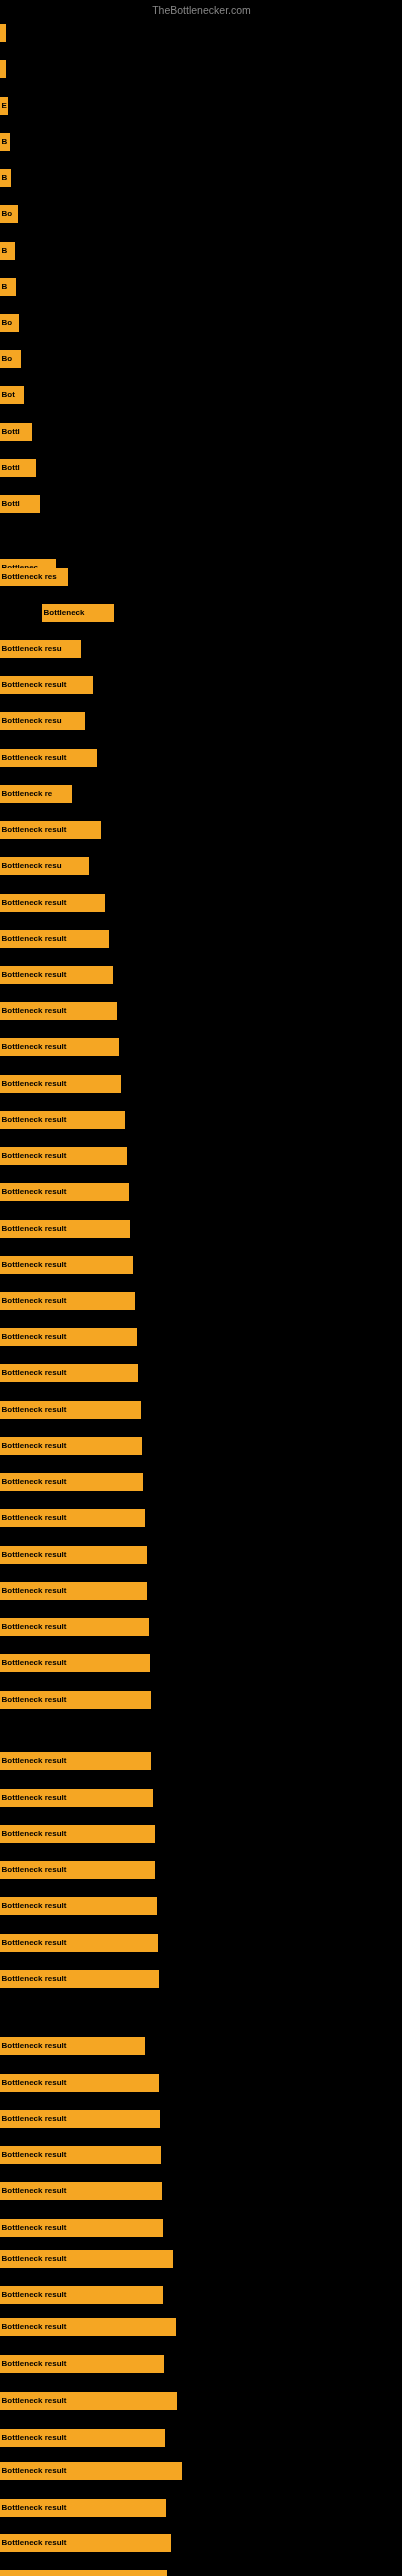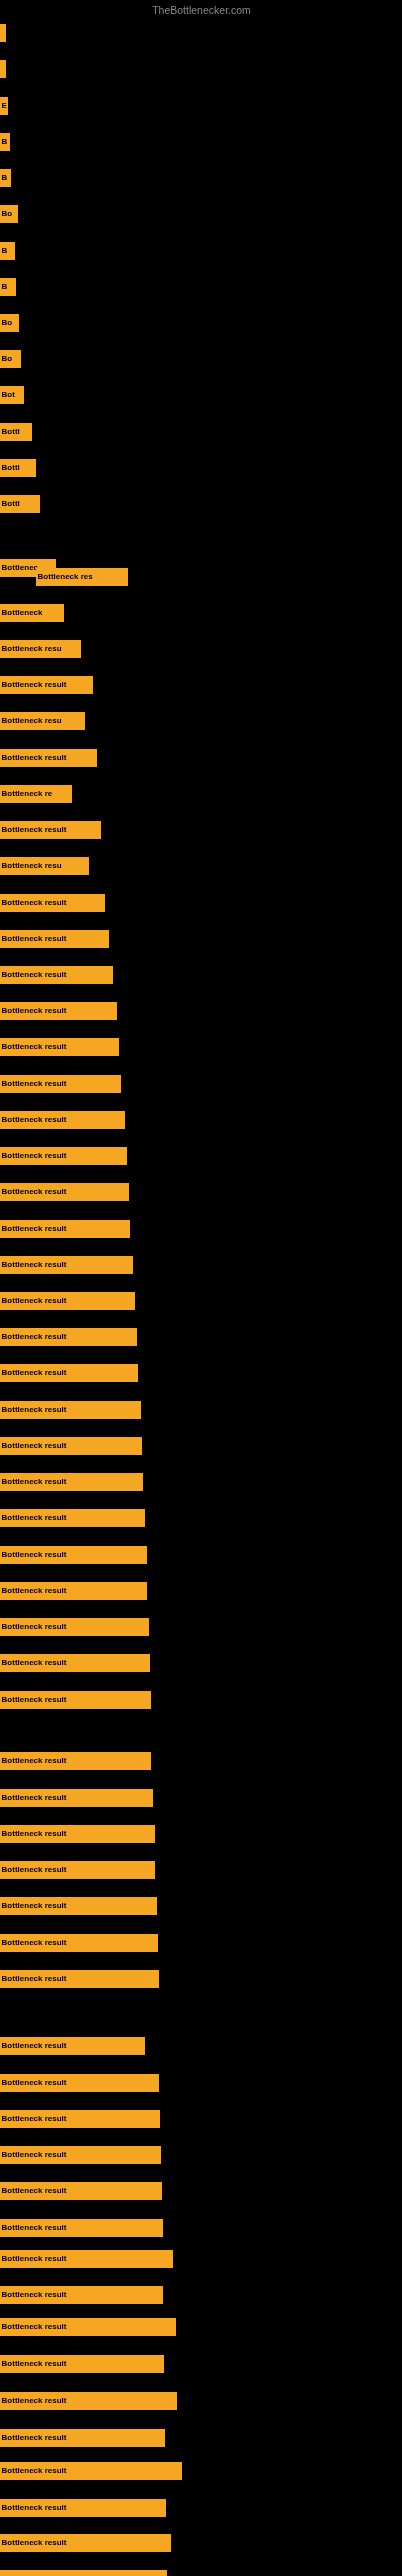--- a/index.html
+++ b/index.html
@@ -86,24 +86,24 @@
     <div class="bar-container" style="top: 459px; left: 0px; width: 36px;">
       <div class="bar" style="width: 36px;">Bottl</div>
     </div>
     <div class="bar-container" style="top: 495px; left: 0px; width: 40px;">
       <div class="bar" style="width: 40px;">Bottl</div>
     </div>
     <div class="bar-container" style="top: 531px; left: 0px; width: 56px;">
       <div class="bar" style="width: 56px; margin-top: 28px;">Bottlenec</div>
     </div>
     <div class="bar-container" style="top: 568px; left: 0px; width: 76px;">
-      <div class="bar" style="width: 92px; margin-left: 36px;">Bottleneck res</div>
+      <div class="bar" style="width: 68px;">Bottleneck res</div>
     </div>
     <div class="bar-container" style="top: 604px; left: 0px; width: 64px;">
-      <div class="bar" style="width: 64px;">Bottleneck</div>
+      <div class="bar" style="width: 72px; margin-left: 42px;">Bottleneck</div>
     </div>
     <div class="bar-container" style="top: 640px; left: 0px; width: 81px;">
       <div class="bar" style="width: 81px;">Bottleneck resu</div>
     </div>
     <div class="bar-container" style="top: 676px; left: 0px; width: 93px;">
       <div class="bar" style="width: 93px;">Bottleneck result</div>
     </div>
     <div class="bar-container" style="top: 712px; left: 0px; width: 85px;">
       <div class="bar" style="width: 85px;">Bottleneck resu</div>
     </div>

